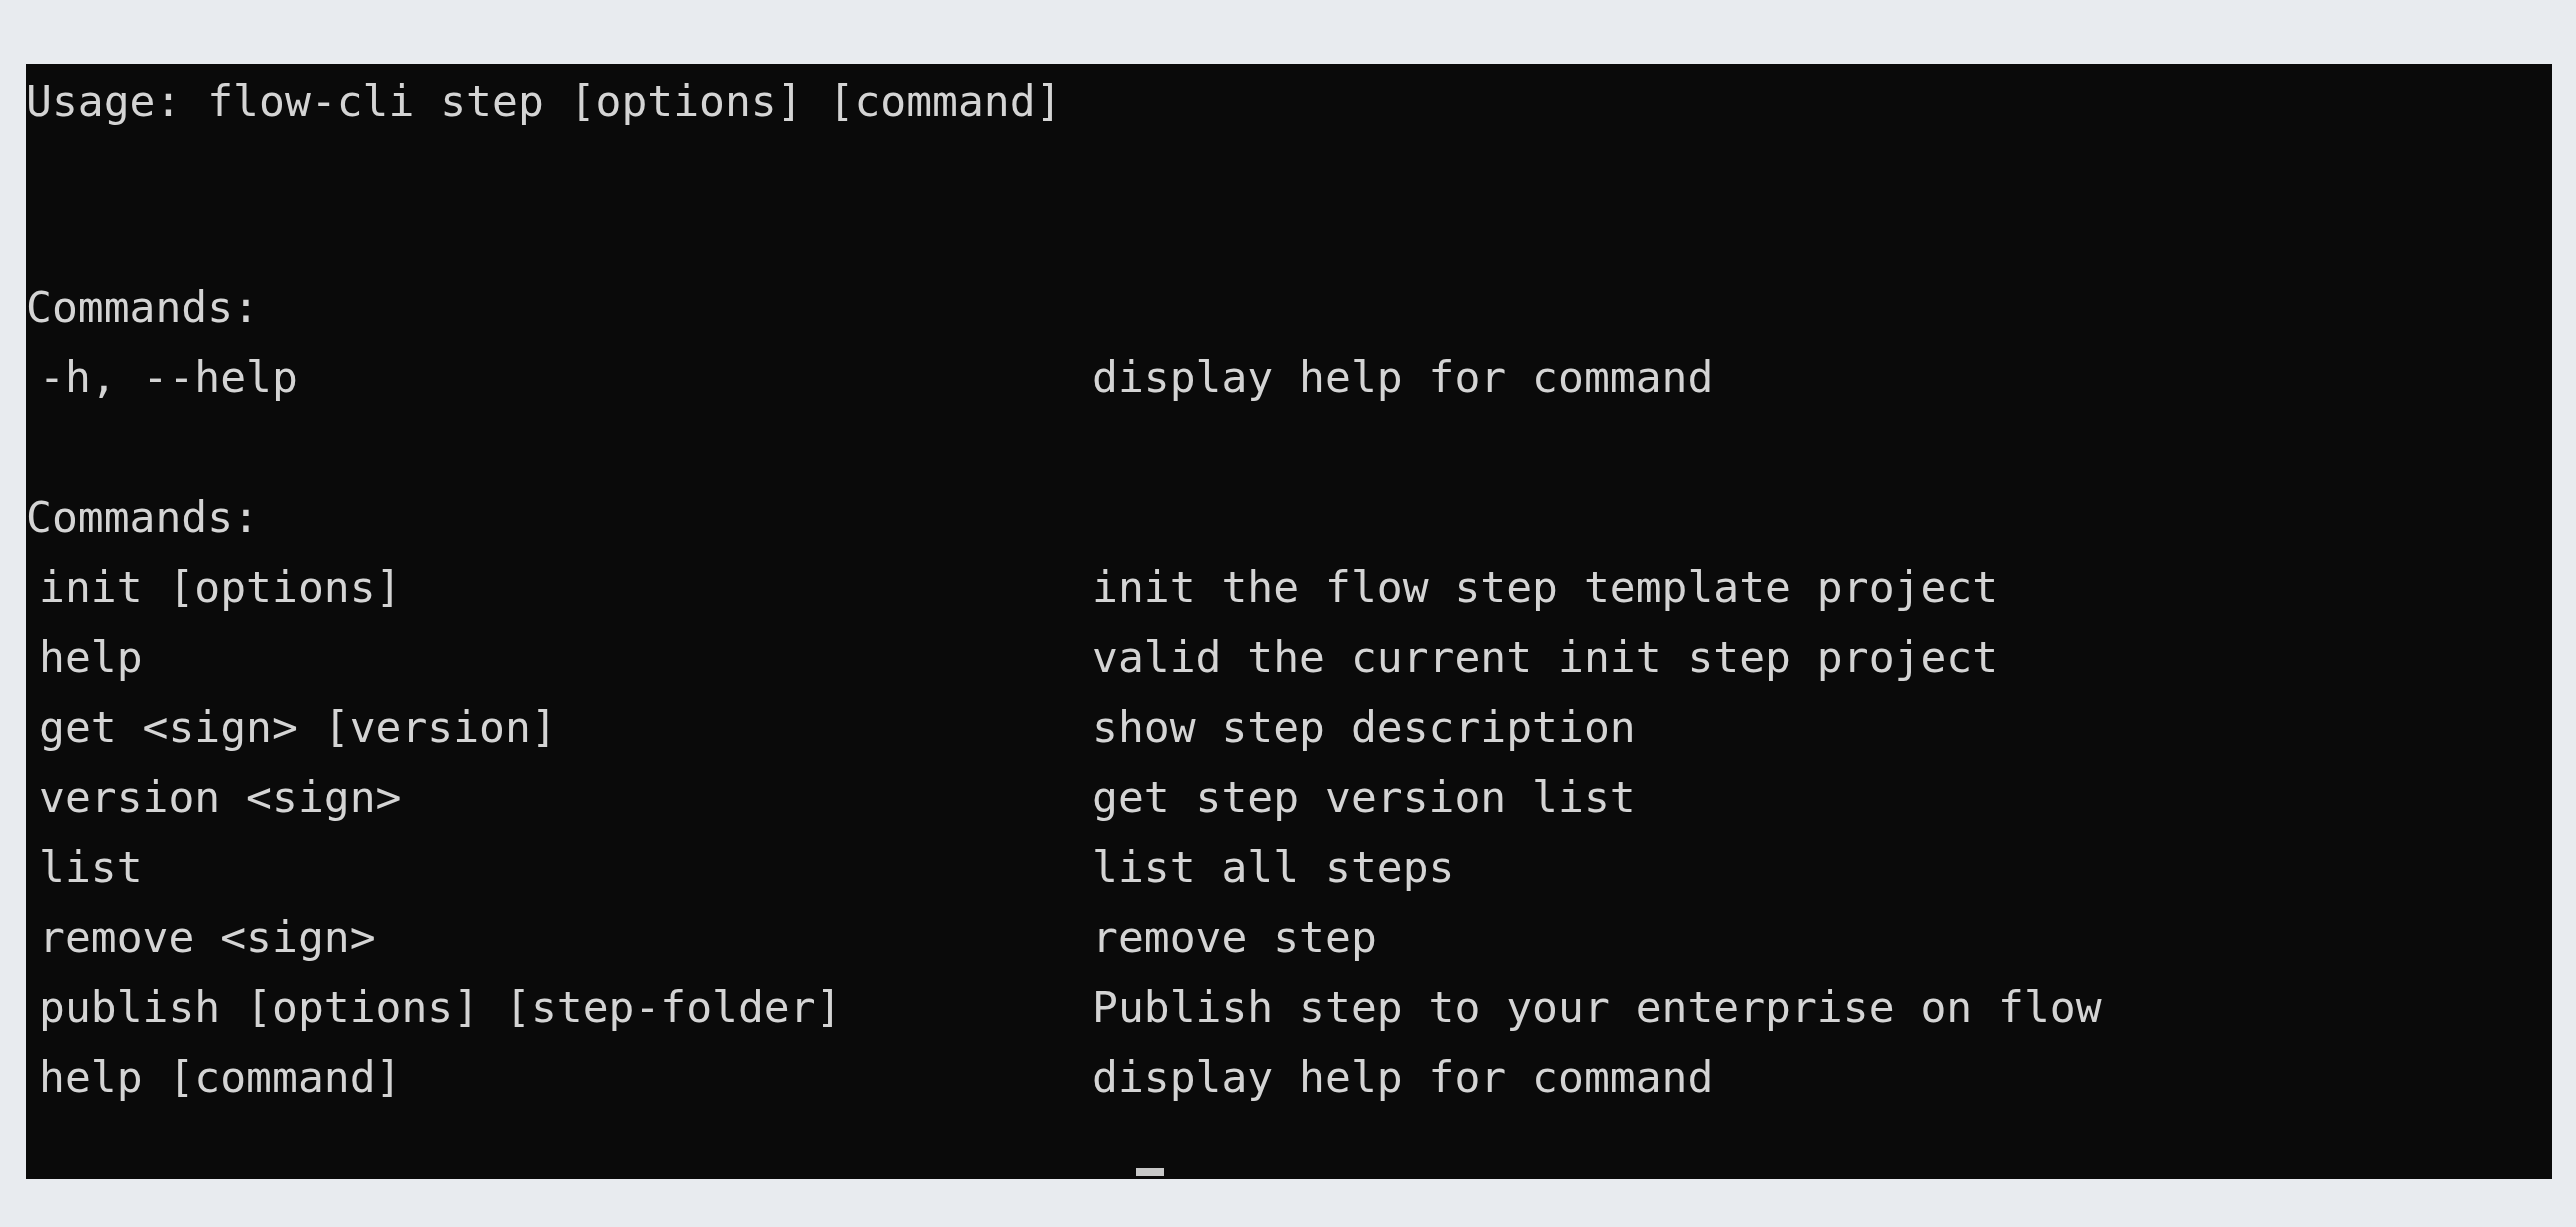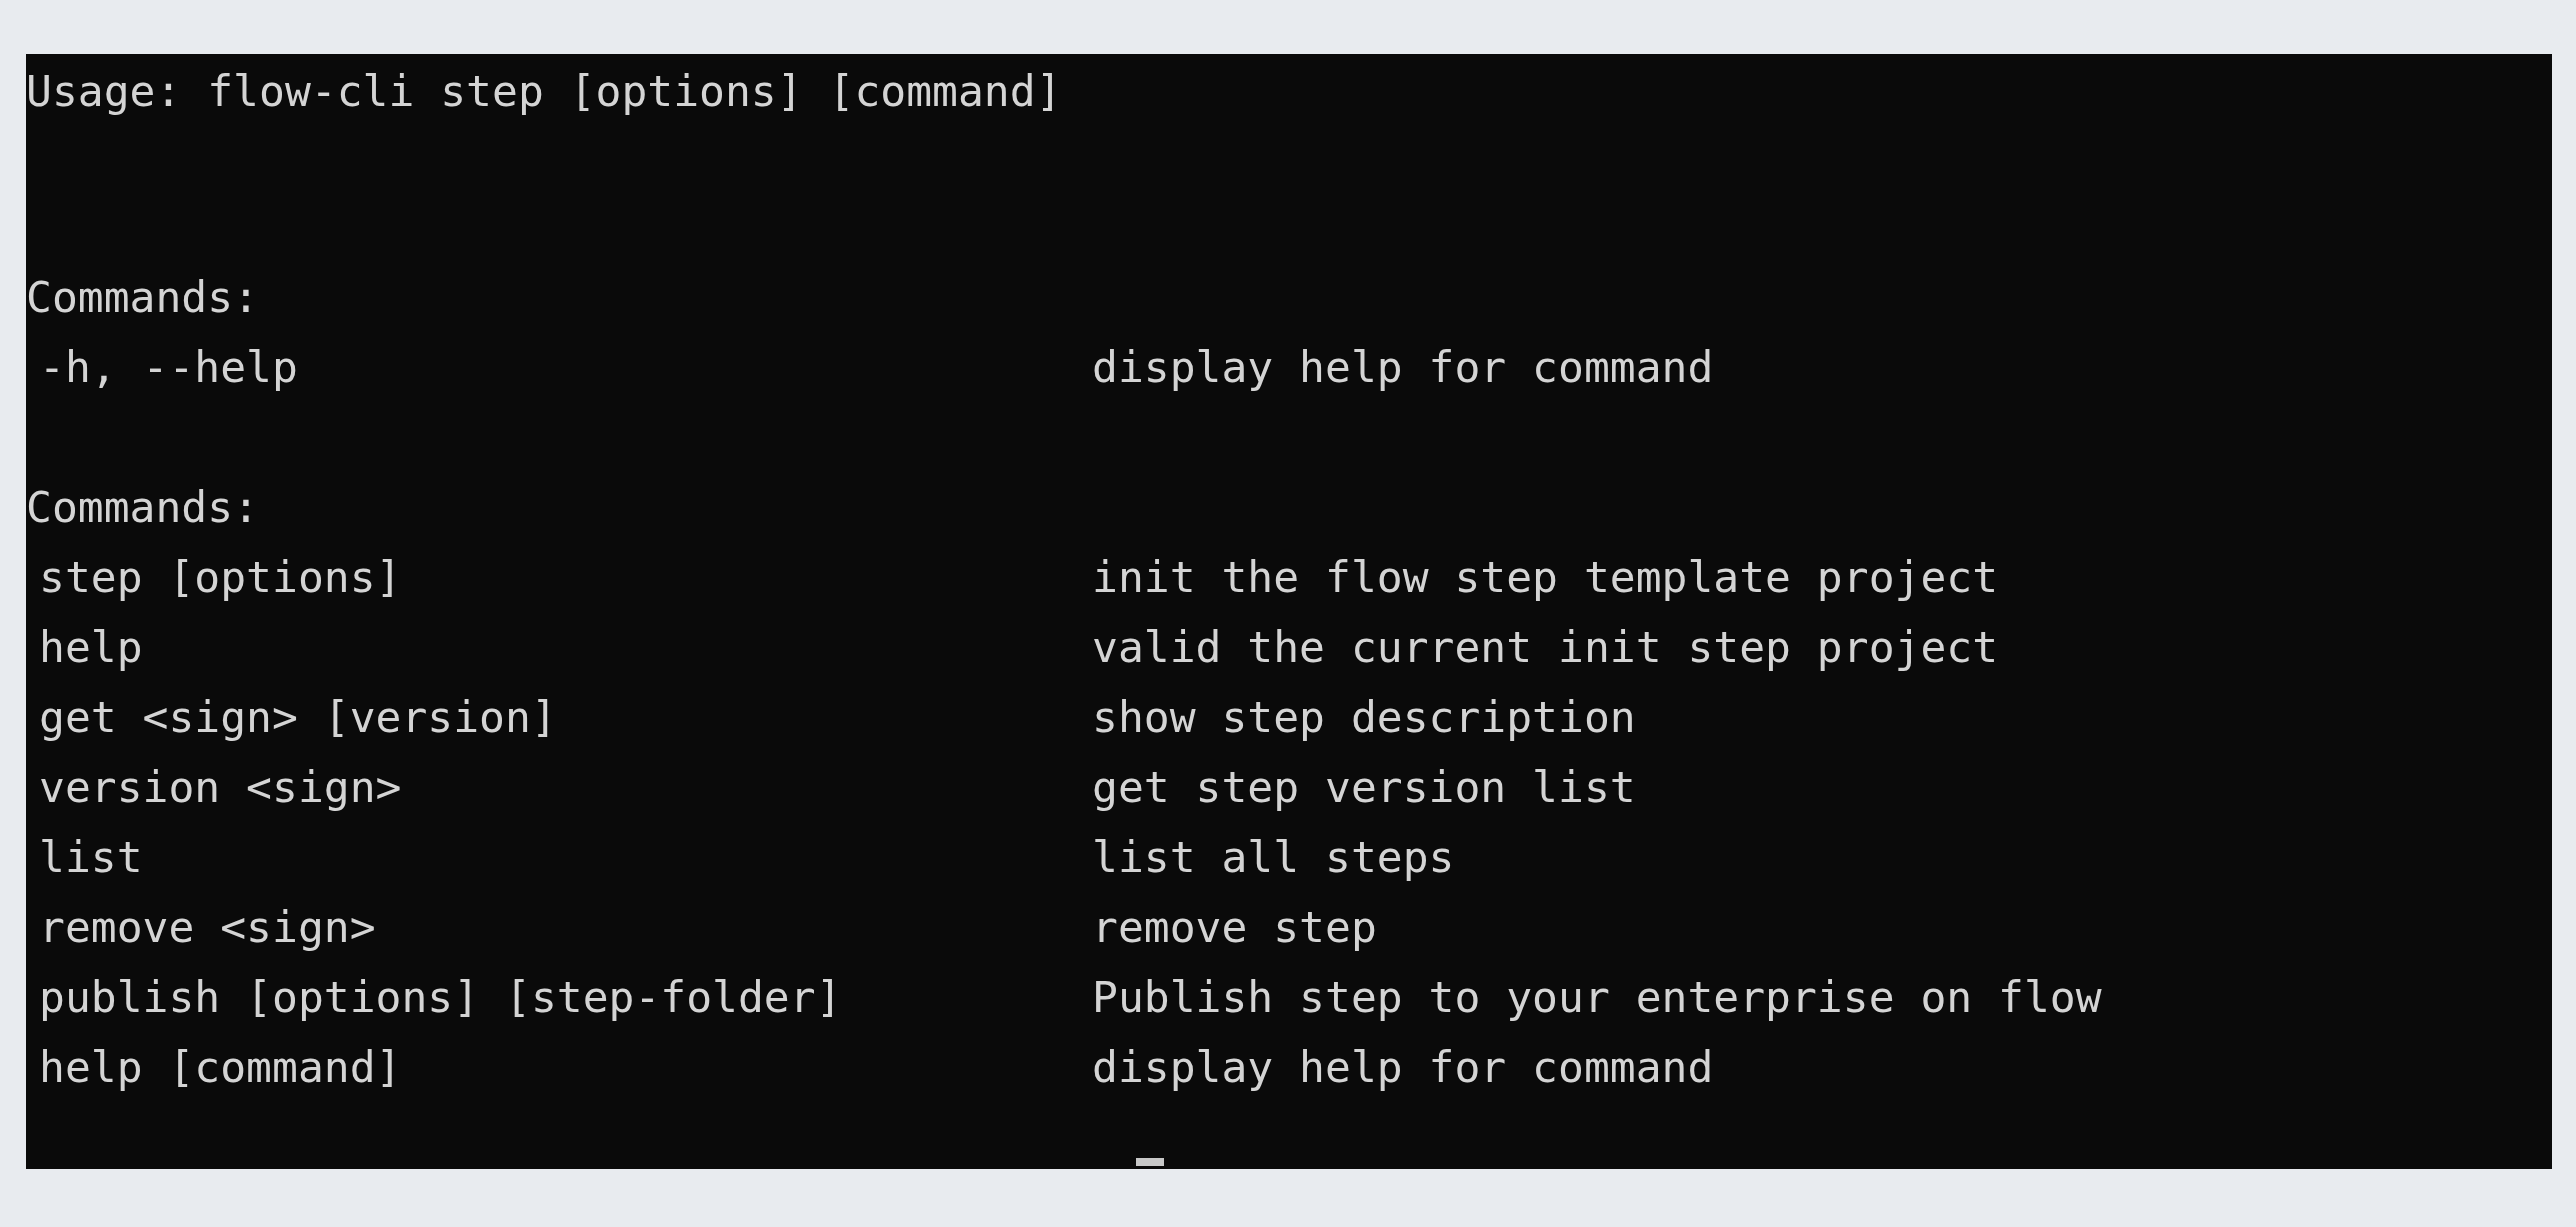--- a/index.html
+++ b/index.html
@@ -18,21 +18,21 @@
   #page {
     position: relative;
     width: 2576px;
     height: 1228px;
   }
 
   
   #terminal {
     position: absolute;
     left: 26px;
-    top: 54px;
+    top: 64px;
     width: 2526px;
     height: 1115px;
     background: #0a0a0a;
     overflow: hidden;
     box-sizing: border-box;
   }
 
   #terminal-screen {
     position: relative;
     padding: 0;
@@ -100,21 +100,21 @@
       <div class="term-line blank">&nbsp;</div>
 
       <div class="term-line"><span>Commands:</span></div>
 
       <div class="term-line"><span class="col-cmd indent">-h, --help</span><span class="col-desc">display help for command</span></div>
 
       <div class="term-line blank">&nbsp;</div>
 
       <div class="term-line"><span>Commands:</span></div>
 
-      <div class="term-line"><span class="col-cmd indent">step [options]</span><span class="col-desc">init the flow step template project</span></div>
+      <div class="term-line"><span class="col-cmd indent">init [options]</span><span class="col-desc">init the flow step template project</span></div>
 
       <div class="term-line"><span class="col-cmd indent">help</span><span class="col-desc">valid the current init step project</span></div>
 
       <div class="term-line"><span class="col-cmd indent">get &lt;sign&gt; [version]</span><span class="col-desc">show step description</span></div>
 
       <div class="term-line"><span class="col-cmd indent">version &lt;sign&gt;</span><span class="col-desc">get step version list</span></div>
 
       <div class="term-line"><span class="col-cmd indent">list</span><span class="col-desc">list all steps</span></div>
 
       <div class="term-line"><span class="col-cmd indent">remove &lt;sign&gt;</span><span class="col-desc">remove step</span></div>

